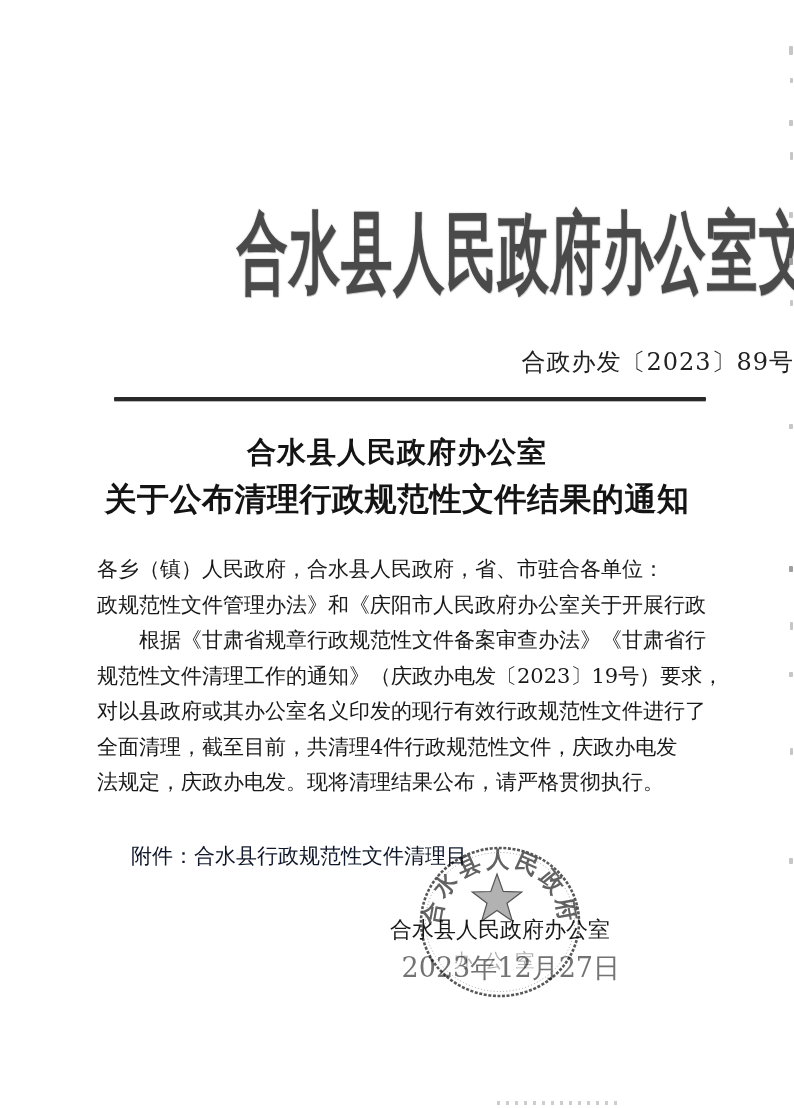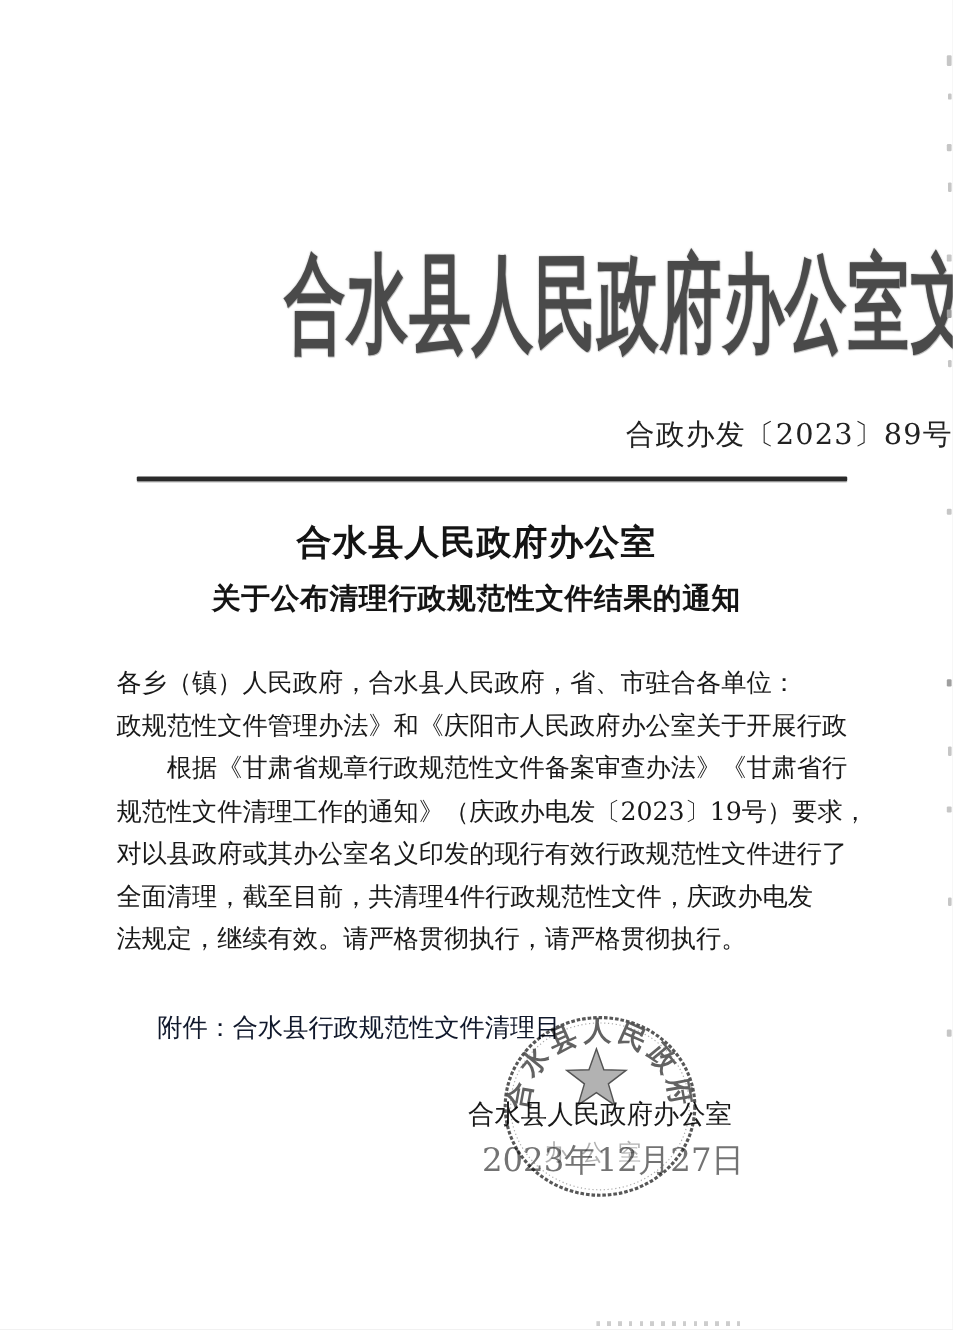--- a/index.html
+++ b/index.html
@@ -18,21 +18,21 @@
   .doc-number{position:absolute;top:347px;left:0;width:100%;text-align:right;
     font-size:24px;line-height:30px;color:#222;}
   .doc-number span{display:inline-block;margin-left:26px;letter-spacing:1px;}
   
   .divider{position:absolute;left:114px;top:397px;width:592px;height:4px;background:#2a2a2a;
     box-shadow:0 1px 0 rgba(0,0,0,.28);border-radius:1px;}
   
   .title{position:absolute;top:430px;left:100px;width:594px;text-align:center;
     font-weight:bold;color:#141414;}
   .title .t1{font-size:29px;line-height:44px;letter-spacing:1px;}
-  .title .t2{font-size:24px;line-height:50px;letter-spacing:0.5px;}
+  .title .t2{font-size:32px;line-height:50px;letter-spacing:0.5px;}
   
   .body-block{position:absolute;left:97px;top:552px;width:616px;font-size:21px;
     line-height:35.5px;color:#191919;}
   .ln{white-space:nowrap;}
   .ln.indent{padding-left:42px;}
   
   .attachment{position:absolute;left:131px;top:839px;font-size:21px;line-height:35px;color:#0f172a;z-index:2;}
   
   .signature{position:absolute;left:380px;top:913px;width:240px;text-align:center;
     font-size:22px;line-height:34px;color:#191919;z-index:2;}
@@ -67,21 +67,21 @@
     <div class="t2">关于公布清理行政规范性文件结果的通知</div>
   </div>
 
   <div class="body-block">
     <div class="ln">各乡（镇）人民政府，合水县人民政府，省、市驻合各单位：</div>
     <div class="ln">政规范性文件管理办法》和《庆阳市人民政府办公室关于开展行政</div>
     <div class="ln indent">根据《甘肃省规章行政规范性文件备案审查办法》《甘肃省行</div>
     <div class="ln">规范性文件清理工作的通知》（庆政办电发〔2023〕19号）要求，</div>
     <div class="ln">对以县政府或其办公室名义印发的现行有效行政规范性文件进行了</div>
     <div class="ln">全面清理，截至目前，共清理4件行政规范性文件，庆政办电发</div>
-    <div class="ln">法规定，继续有效。请严格贯彻执行，请严格贯彻执行。</div>
+    <div class="ln">法规定，庆政办电发。现将清理结果公布，请严格贯彻执行。</div>
   </div>
 
   <div class="attachment">附件：合水县行政规范性文件清理目</div>
 
   <div class="signature">合水县人民政府办公室</div>
 
   <div class="date">2023年12月27日</div>
 
   <svg class="seal" viewBox="0 0 168 158">
     <ellipse cx="84" cy="79" rx="79" ry="74" fill="none" stroke="#4e4e4e" stroke-width="2.6" stroke-dasharray="3 1.6"></ellipse>

